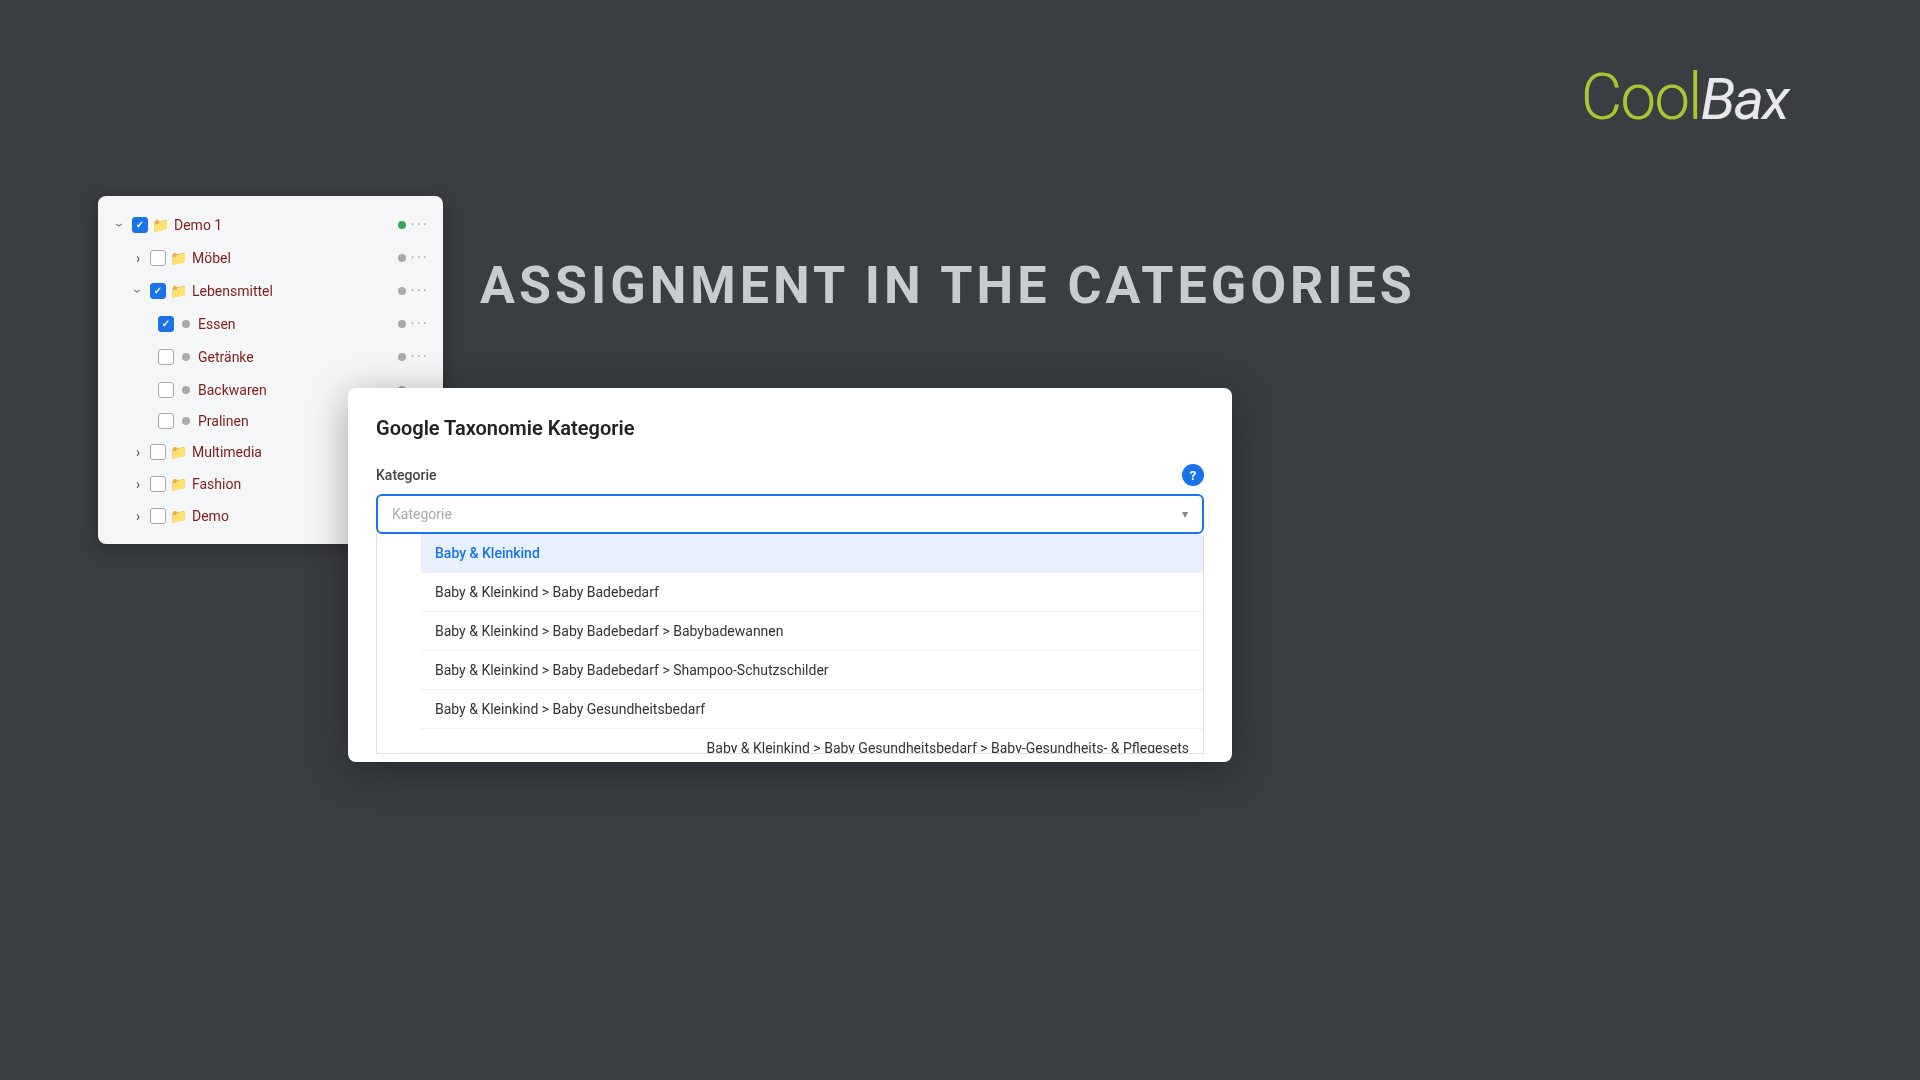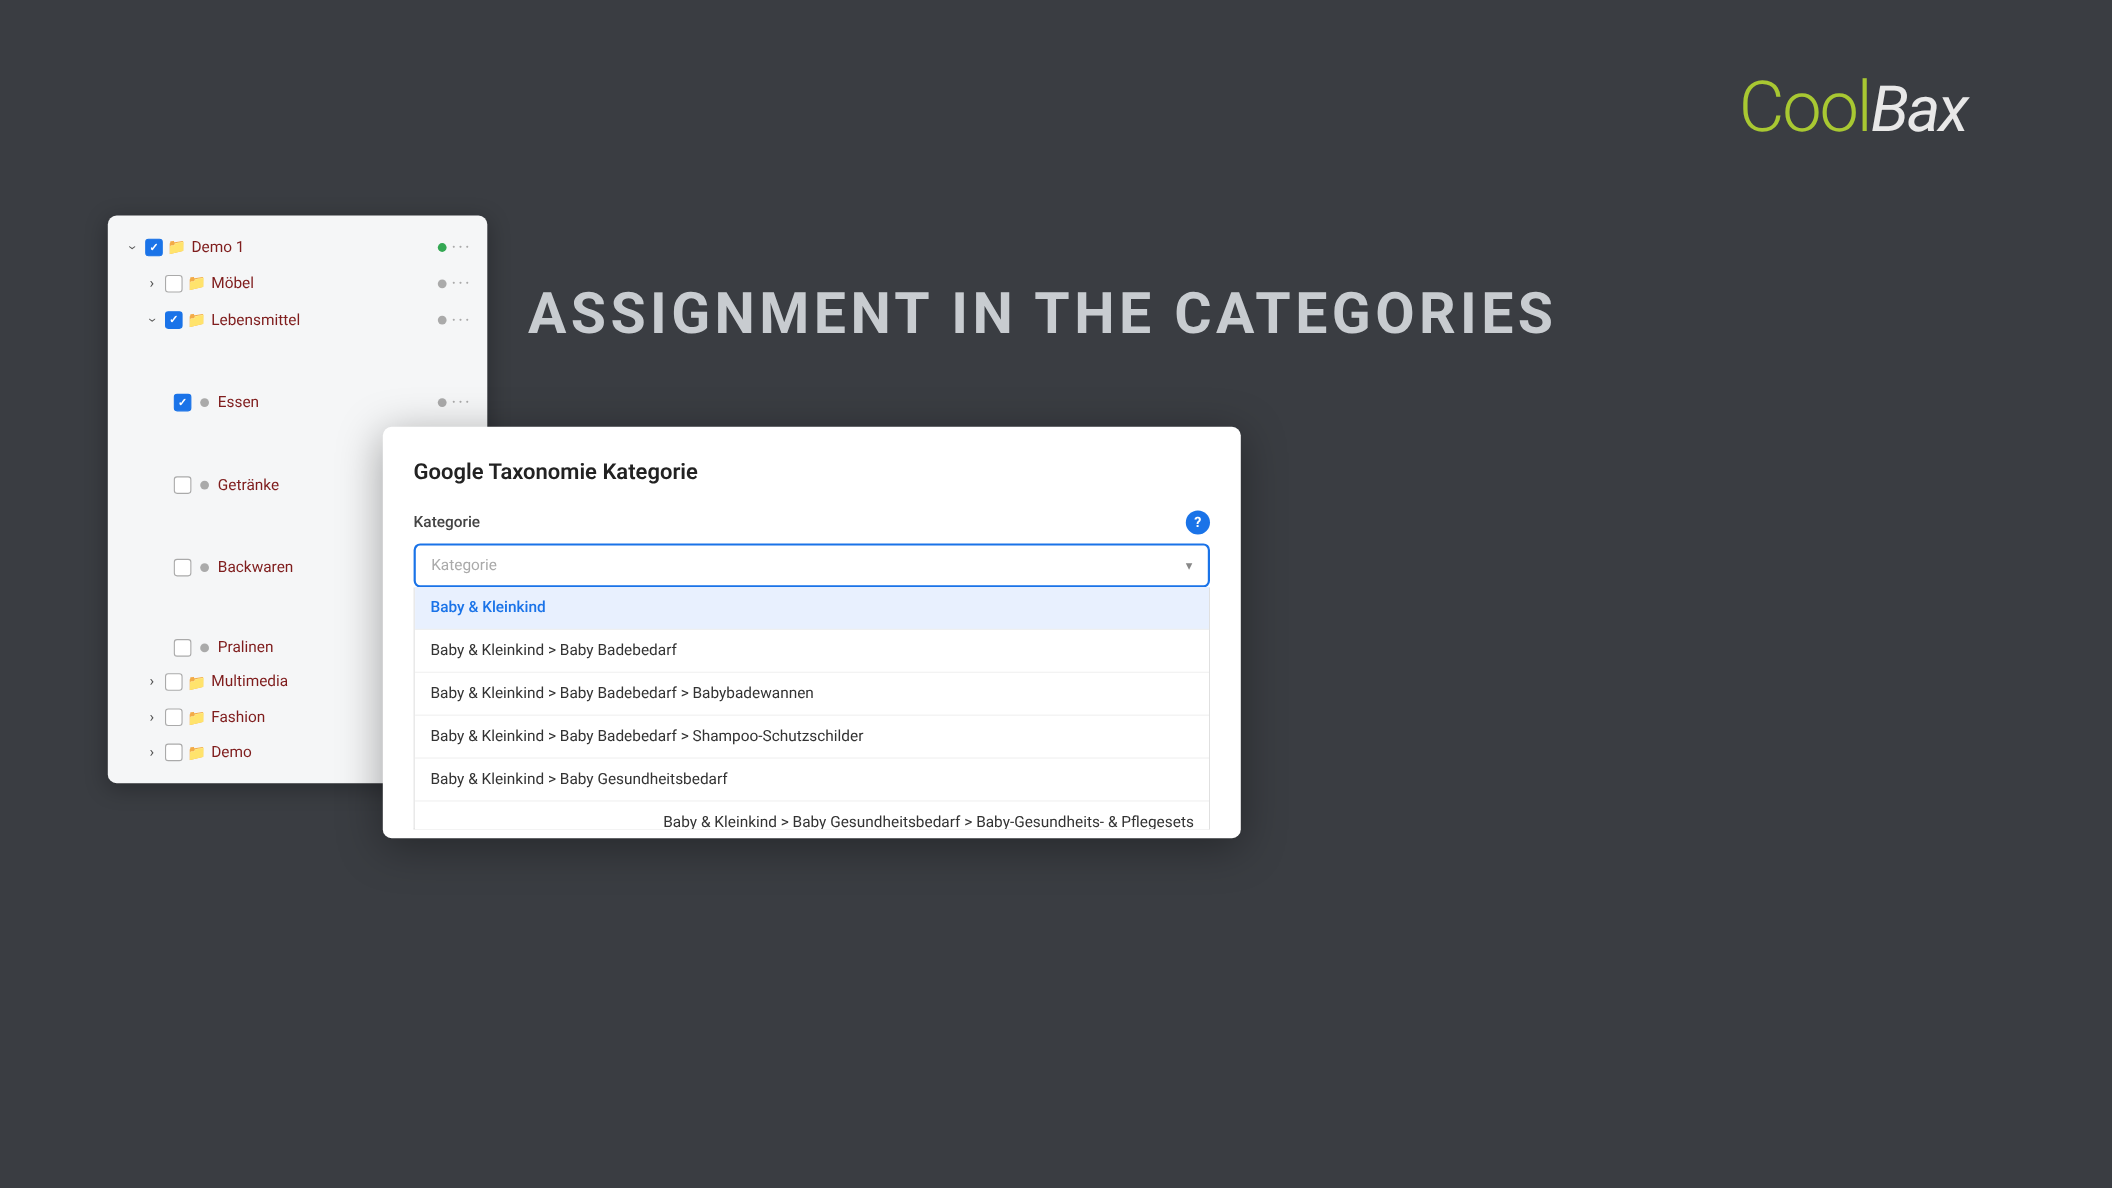--- a/index.html
+++ b/index.html
@@ -66,21 +66,20 @@
       color: #333;
       gap: 4px;
     }
 
     .tree-item-indent1 {
       padding-left: 32px;
     }
 
     .tree-item-indent2 {
       padding-left: 60px;
-      margin-top: 42px;
     }
 
     .chevron {
       width: 16px;
       height: 16px;
       display: flex;
       align-items: center;
       justify-content: center;
       color: #555;
       font-size: 11px;
@@ -155,21 +154,21 @@
       font-size: 16px;
       cursor: pointer;
       letter-spacing: 2px;
     }
 
     
     .dialog {
       position: absolute;
       top: 388px;
       left: 348px;
-      width: 780px;
+      width: 884px;
       background: white;
       border-radius: 8px;
       box-shadow: 0 8px 40px rgba(0,0,0,0.35);
       padding: 28px 28px 0 28px;
       overflow: hidden;
     }
 
     .dialog-title {
       font-size: 20px;
       font-weight: 600;
@@ -234,20 +233,21 @@
       overflow-y: auto;
       position: relative;
     }
 
     .dropdown-item {
       padding: 11px 14px;
       font-size: 14px;
       color: #333;
       cursor: pointer;
       border-bottom: 1px solid #f0f0f0;
+      margin-left: 44px;
     }
 
     .dropdown-item:last-child {
       border-bottom: none;
       text-align: right;
     }
 
     .dropdown-item.active {
       background: #e8f0fe;
       color: #1a73e8;

